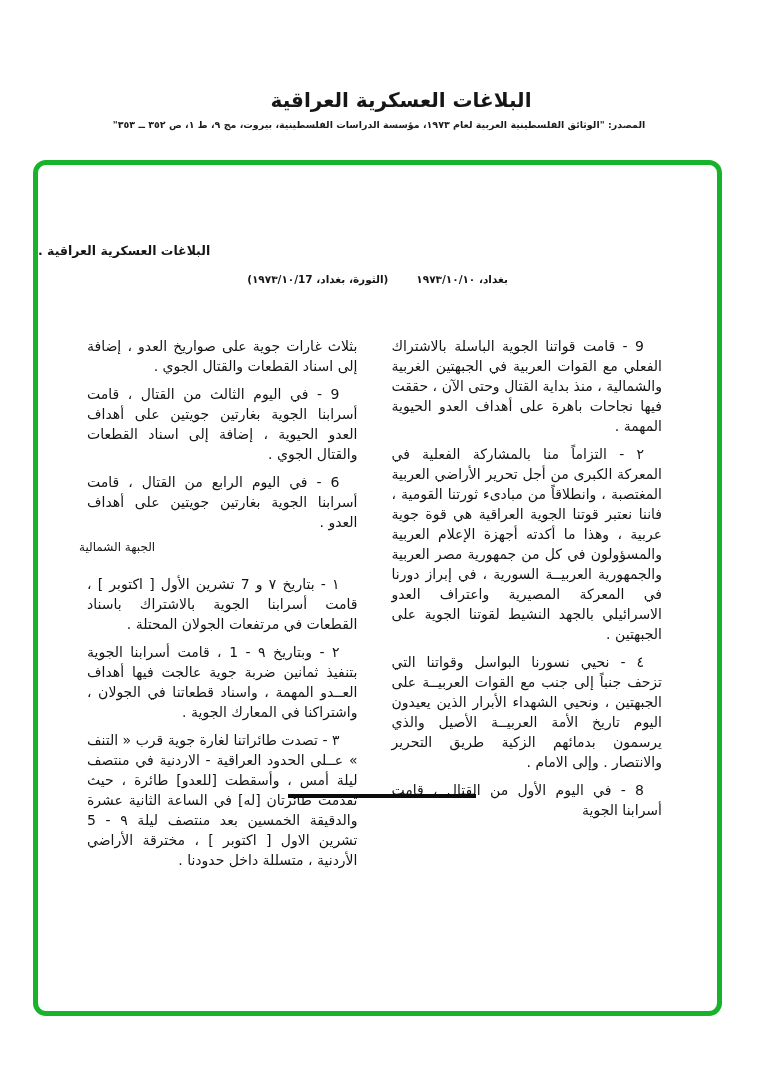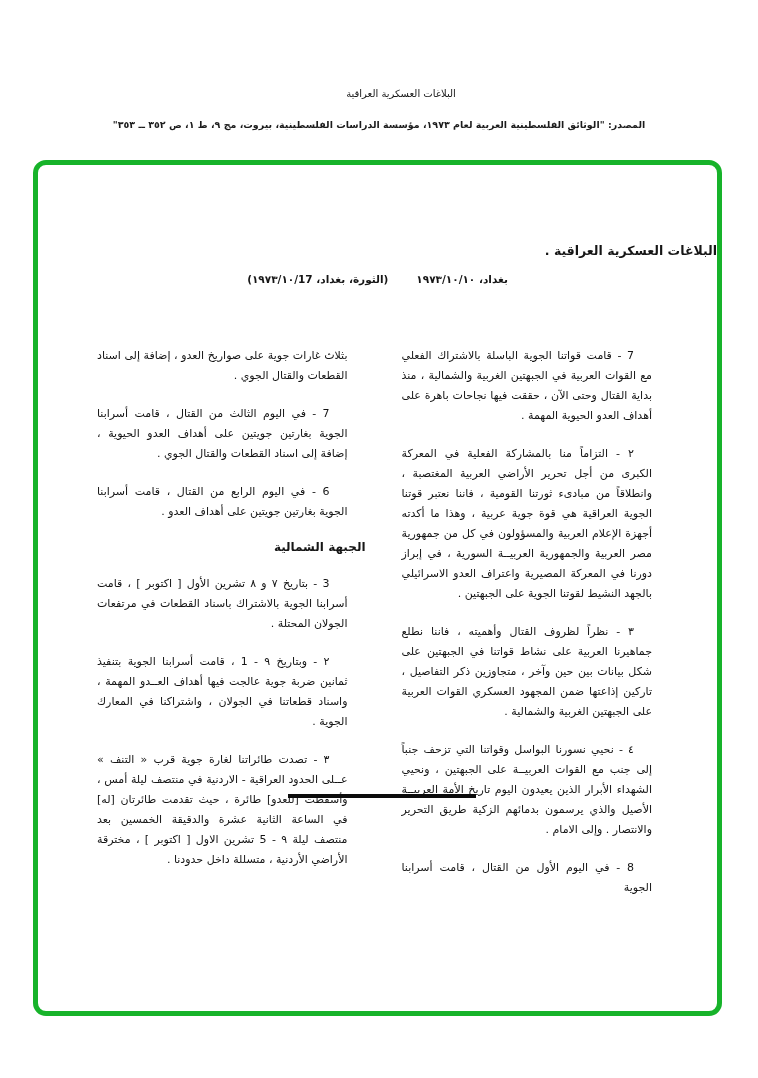--- a/index.html
+++ b/index.html
@@ -16,22 +16,22 @@
     overflow: hidden;
     direction: rtl;
     color: #161616;
   }
   .page-title {
     position: absolute;
     top: 88px;
     left: 0;
     right: 0;
     text-align: center;
-    font-size: 10px;
-    font-weight: normal;
+    font-size: 20px;
+    font-weight: bold;
     letter-spacing: 0.5px;
     margin-left: 44px;
   }
   .source-line {
     position: absolute;
     top: 119px;
     left: 0;
     right: 0;
     text-align: center;
     font-size: 9.5px;
@@ -47,21 +47,21 @@
     box-sizing: border-box;
     border: 5px solid #17b32a;
     border-radius: 13px;
     background: #ffffff;
   }
   .doc-heading {
     position: absolute;
     top: 78px;
     left: 0;
     right: 0;
-    text-align: right;
+    text-align: left;
     font-size: 12.5px;
     font-weight: bold;
   }
   .doc-dateline {
     position: absolute;
     top: 108px;
     left: 0;
     right: 0;
     display: flex;
     direction: rtl;
@@ -77,32 +77,32 @@
     left: 41px;
     display: flex;
     direction: rtl;
     gap: 18px;
   }
   .col {
     flex: 1 1 0;
     min-width: 0;
   }
   .para {
-    margin: 18px;
-    font-size: 11px;
+    margin: 8px;
+    font-size: 14px;
     line-height: 20px;
     text-align: justify;
     color: #141414;
   }
   .indent { text-indent: 18px; }
   .section-heading {
     margin: 5px 0 20px 0;
-    text-align: right;
+    text-align: left;
     font-size: 12px;
-    font-weight: bold;
+    font-weight: normal;
   }
   .divider {
     position: absolute;
     top: 629px;
     left: 250px;
     width: 188px;
     height: 4px;
     background: #0b0b0b;
   }
 </style>
@@ -120,35 +120,34 @@
     <div class="doc-heading">البلاغات العسكرية العراقية .</div>
 
     <div class="doc-dateline">
       <span>بغداد، ١٩٧٣/١٠/١٠</span>
       <span>(الثورة، بغداد، ١٩٧٣/١٠/17)</span>
     </div>
 
     <div class="doc-body">
 
       <div class="col">
-        <p class="para indent">7 - قامت قواتنا الجوية الباسلة بالاشتراك الفعلي مع القوات العربية في الجبهتين الغربية والشمالية ، منذ بداية القتال وحتى الآن ، حققت فيها نجاحات باهرة على أهداف العدو الحيوية المهمة .</p>
+        <p class="para indent">9 - قامت قواتنا الجوية الباسلة بالاشتراك الفعلي مع القوات العربية في الجبهتين الغربية والشمالية ، منذ بداية القتال وحتى الآن ، حققت فيها نجاحات باهرة على أهداف العدو الحيوية المهمة .</p>
         <p class="para indent">٢ - التزاماً منا بالمشاركة الفعلية في المعركة الكبرى من أجل تحرير الأراضي العربية المغتصبة ، وانطلاقاً من مبادىء ثورتنا القومية ، فاننا نعتبر قوتنا الجوية العراقية هي قوة جوية عربية ، وهذا ما أكدته أجهزة الإعلام العربية والمسؤولون في كل من جمهورية مصر العربية والجمهورية العربيــة السورية ، في إبراز دورنا في المعركة المصيرية واعتراف العدو الاسرائيلي بالجهد النشيط لقوتنا الجوية على الجبهتين .</p>
-        <p class="para indent">٣ - نظراً لظروف القتال وأهميته ، فاننا نطلع جماهيرنا العربية على نشاط قواتنا في الجبهتين على شكل بيانات بين حين وآخر ، متجاوزين ذكر التفاصيل ، تاركين إذاعتها ضمن المجهود العسكري القوات العربية على الجبهتين الغربية والشمالية .</p>
         <p class="para indent">٤ - نحيي نسورنا البواسل وقواتنا التي تزحف جنباً إلى جنب مع القوات العربيــة على الجبهتين ، ونحيي الشهداء الأبرار الذين يعيدون اليوم تاريخ الأمة العربيــة الأصيل والذي يرسمون بدمائهم الزكية طريق التحرير والانتصار . وإلى الامام .</p>
         <p class="para indent">8 - في اليوم الأول من القتال ، قامت أسرابنا الجوية</p>
       </div>
 
       <div class="col">
         <p class="para">بثلاث غارات جوية على صواريخ العدو ، إضافة إلى اسناد القطعات والقتال الجوي .</p>
-        <p class="para indent">7 - في اليوم الثالث من القتال ، قامت أسرابنا الجوية بغارتين جويتين على أهداف العدو الحيوية ، إضافة إلى اسناد القطعات والقتال الجوي .</p>
+        <p class="para indent">9 - في اليوم الثالث من القتال ، قامت أسرابنا الجوية بغارتين جويتين على أهداف العدو الحيوية ، إضافة إلى اسناد القطعات والقتال الجوي .</p>
         <p class="para indent">6 - في اليوم الرابع من القتال ، قامت أسرابنا الجوية بغارتين جويتين على أهداف العدو .</p>
 
         <h3 class="section-heading">الجبهة الشمالية</h3>
 
-        <p class="para indent">3 - بتاريخ ٧ و ٨ تشرين الأول [ اكتوبر ] ، قامت أسرابنا الجوية بالاشتراك باسناد القطعات في مرتفعات الجولان المحتلة .</p>
+        <p class="para indent">١ - بتاريخ ٧ و 7 تشرين الأول [ اكتوبر ] ، قامت أسرابنا الجوية بالاشتراك باسناد القطعات في مرتفعات الجولان المحتلة .</p>
         <p class="para indent">٢ - وبتاريخ ٩ - 1 ، قامت أسرابنا الجوية بتنفيذ ثمانين ضربة جوية عالجت فيها أهداف العــدو المهمة ، واسناد قطعاتنا في الجولان ، واشتراكنا في المعارك الجوية .</p>
         <p class="para indent">٣ - تصدت طائراتنا لغارة جوية قرب « التنف » عــلى الحدود العراقية - الاردنية في منتصف ليلة أمس ، وأسقطت [للعدو] طائرة ، حيث تقدمت طائرتان [له] في الساعة الثانية عشرة والدقيقة الخمسين بعد منتصف ليلة ٩ - 5 تشرين الاول [ اكتوبر ] ، مخترقة الأراضي الأردنية ، متسللة داخل حدودنا .</p>
       </div>
 
     </div>
 
     <div class="divider"></div>
 
   </div>
 

